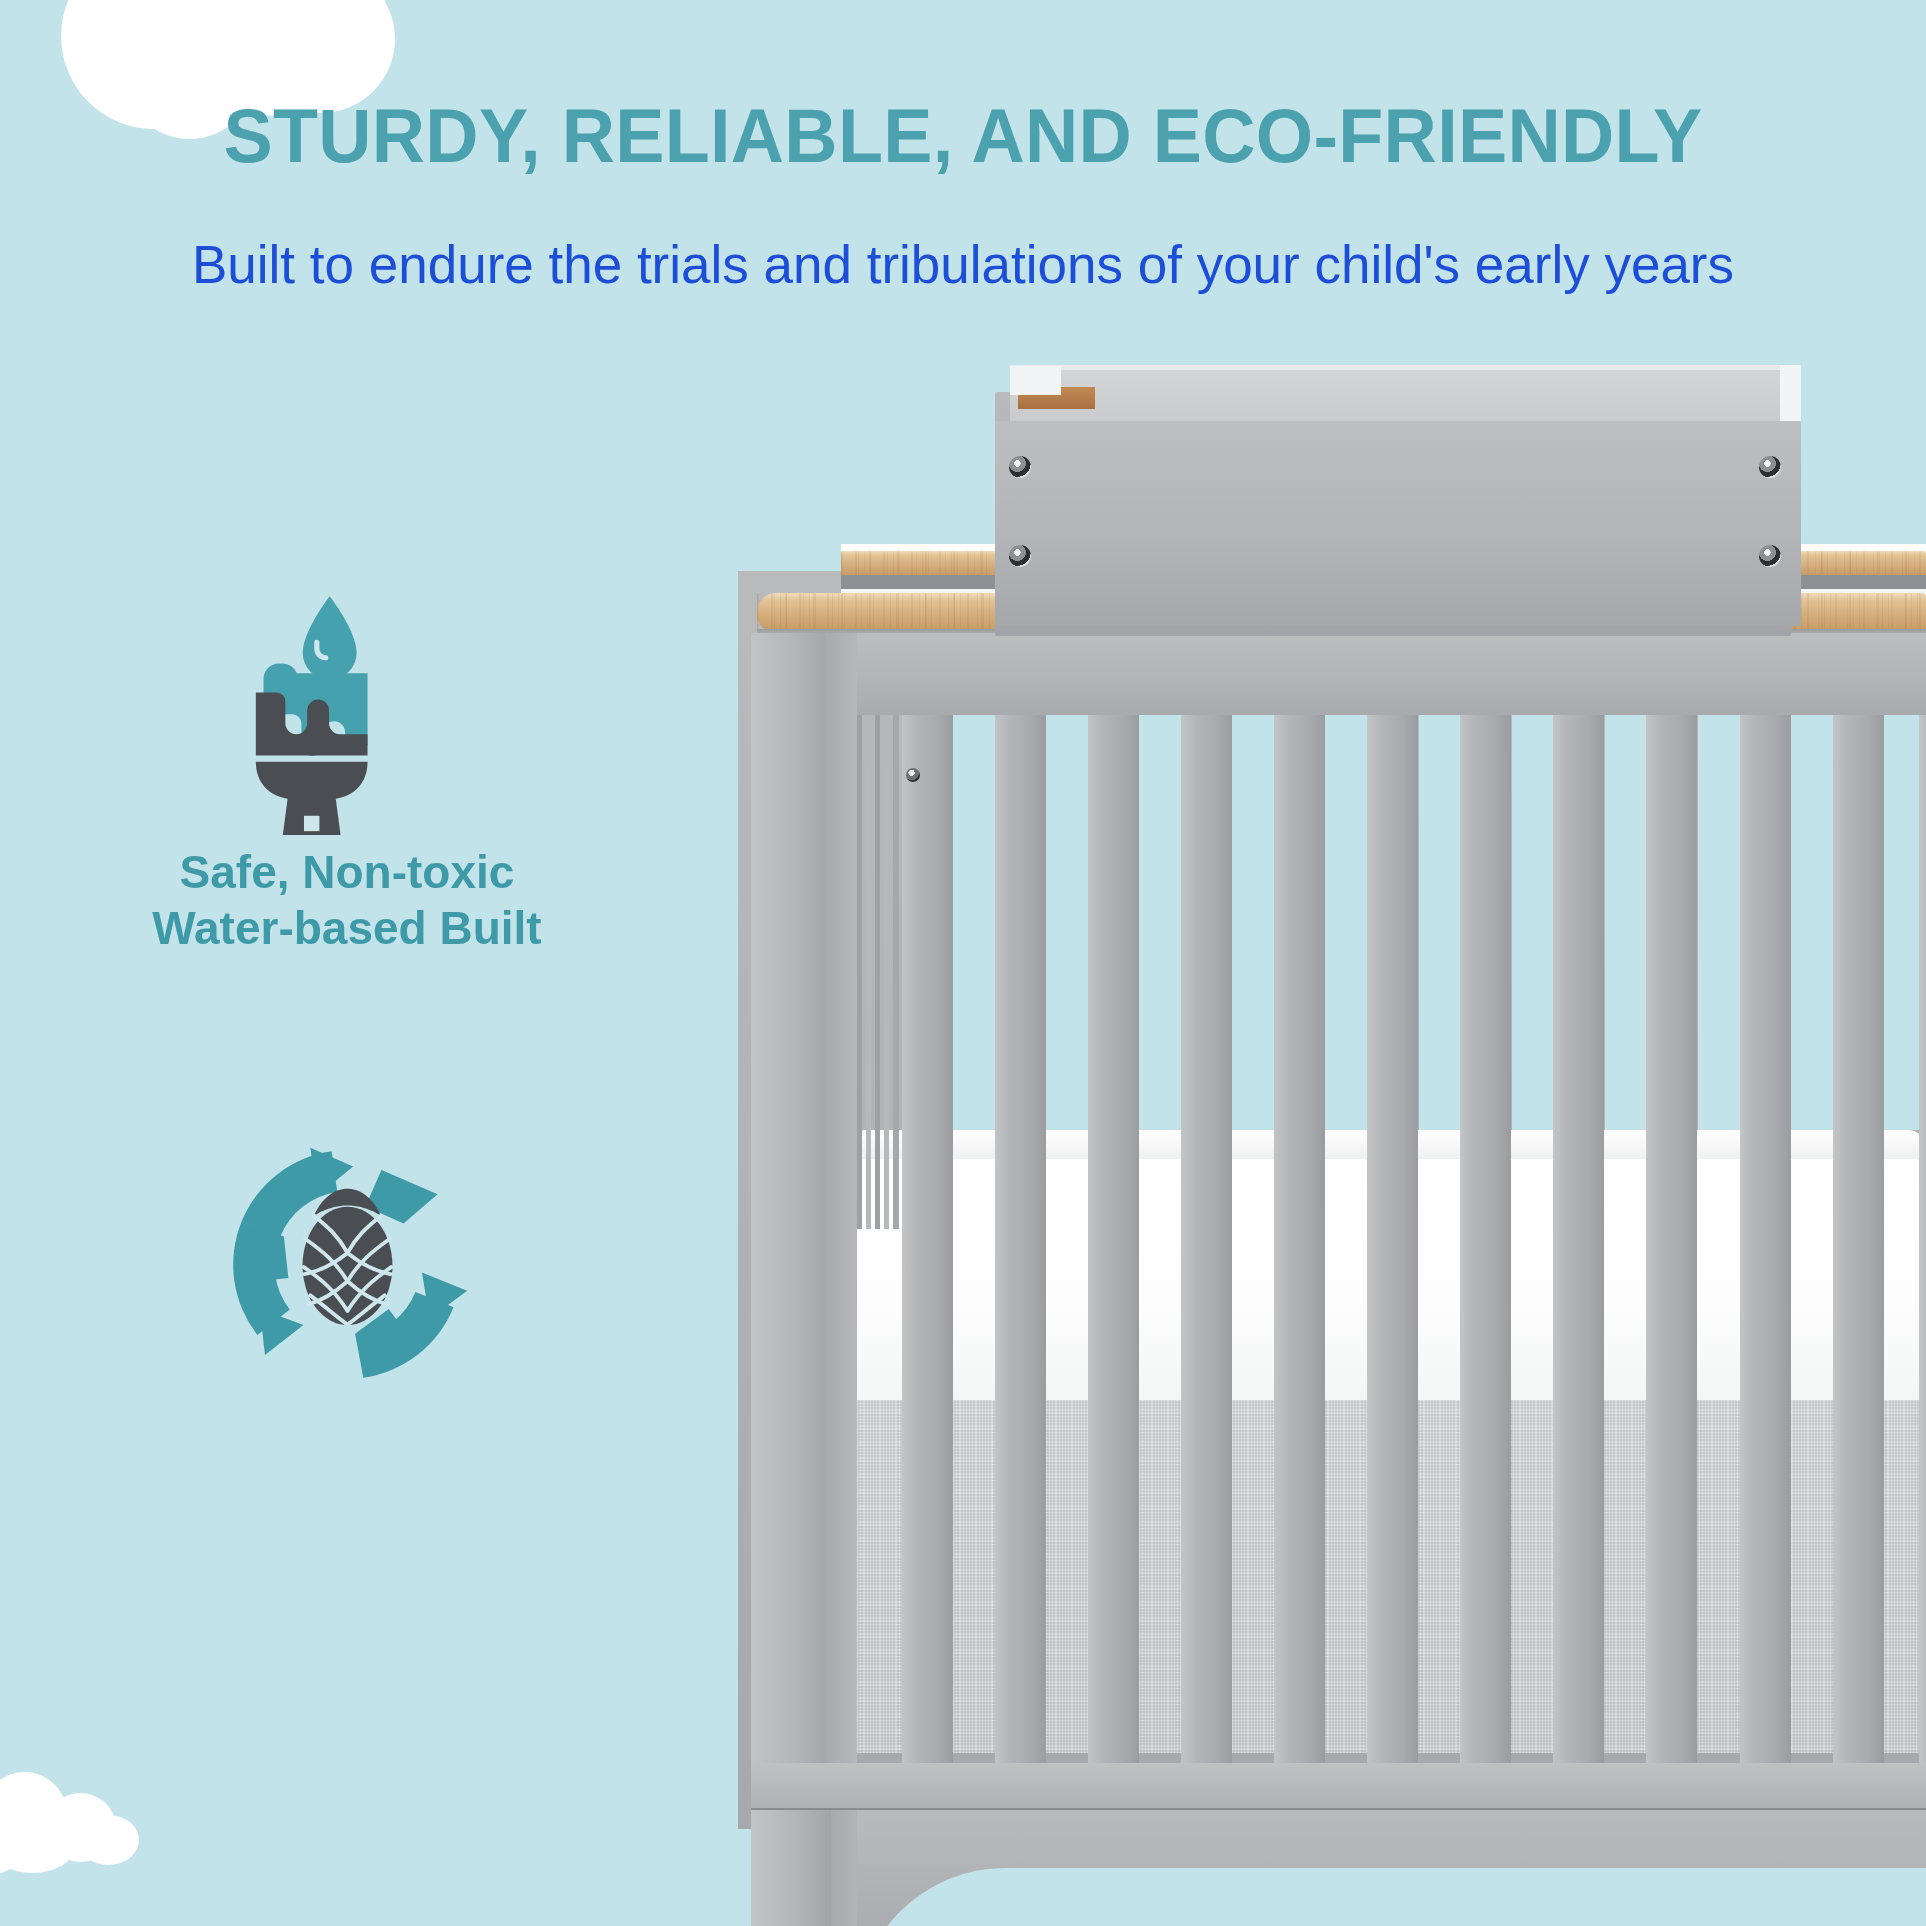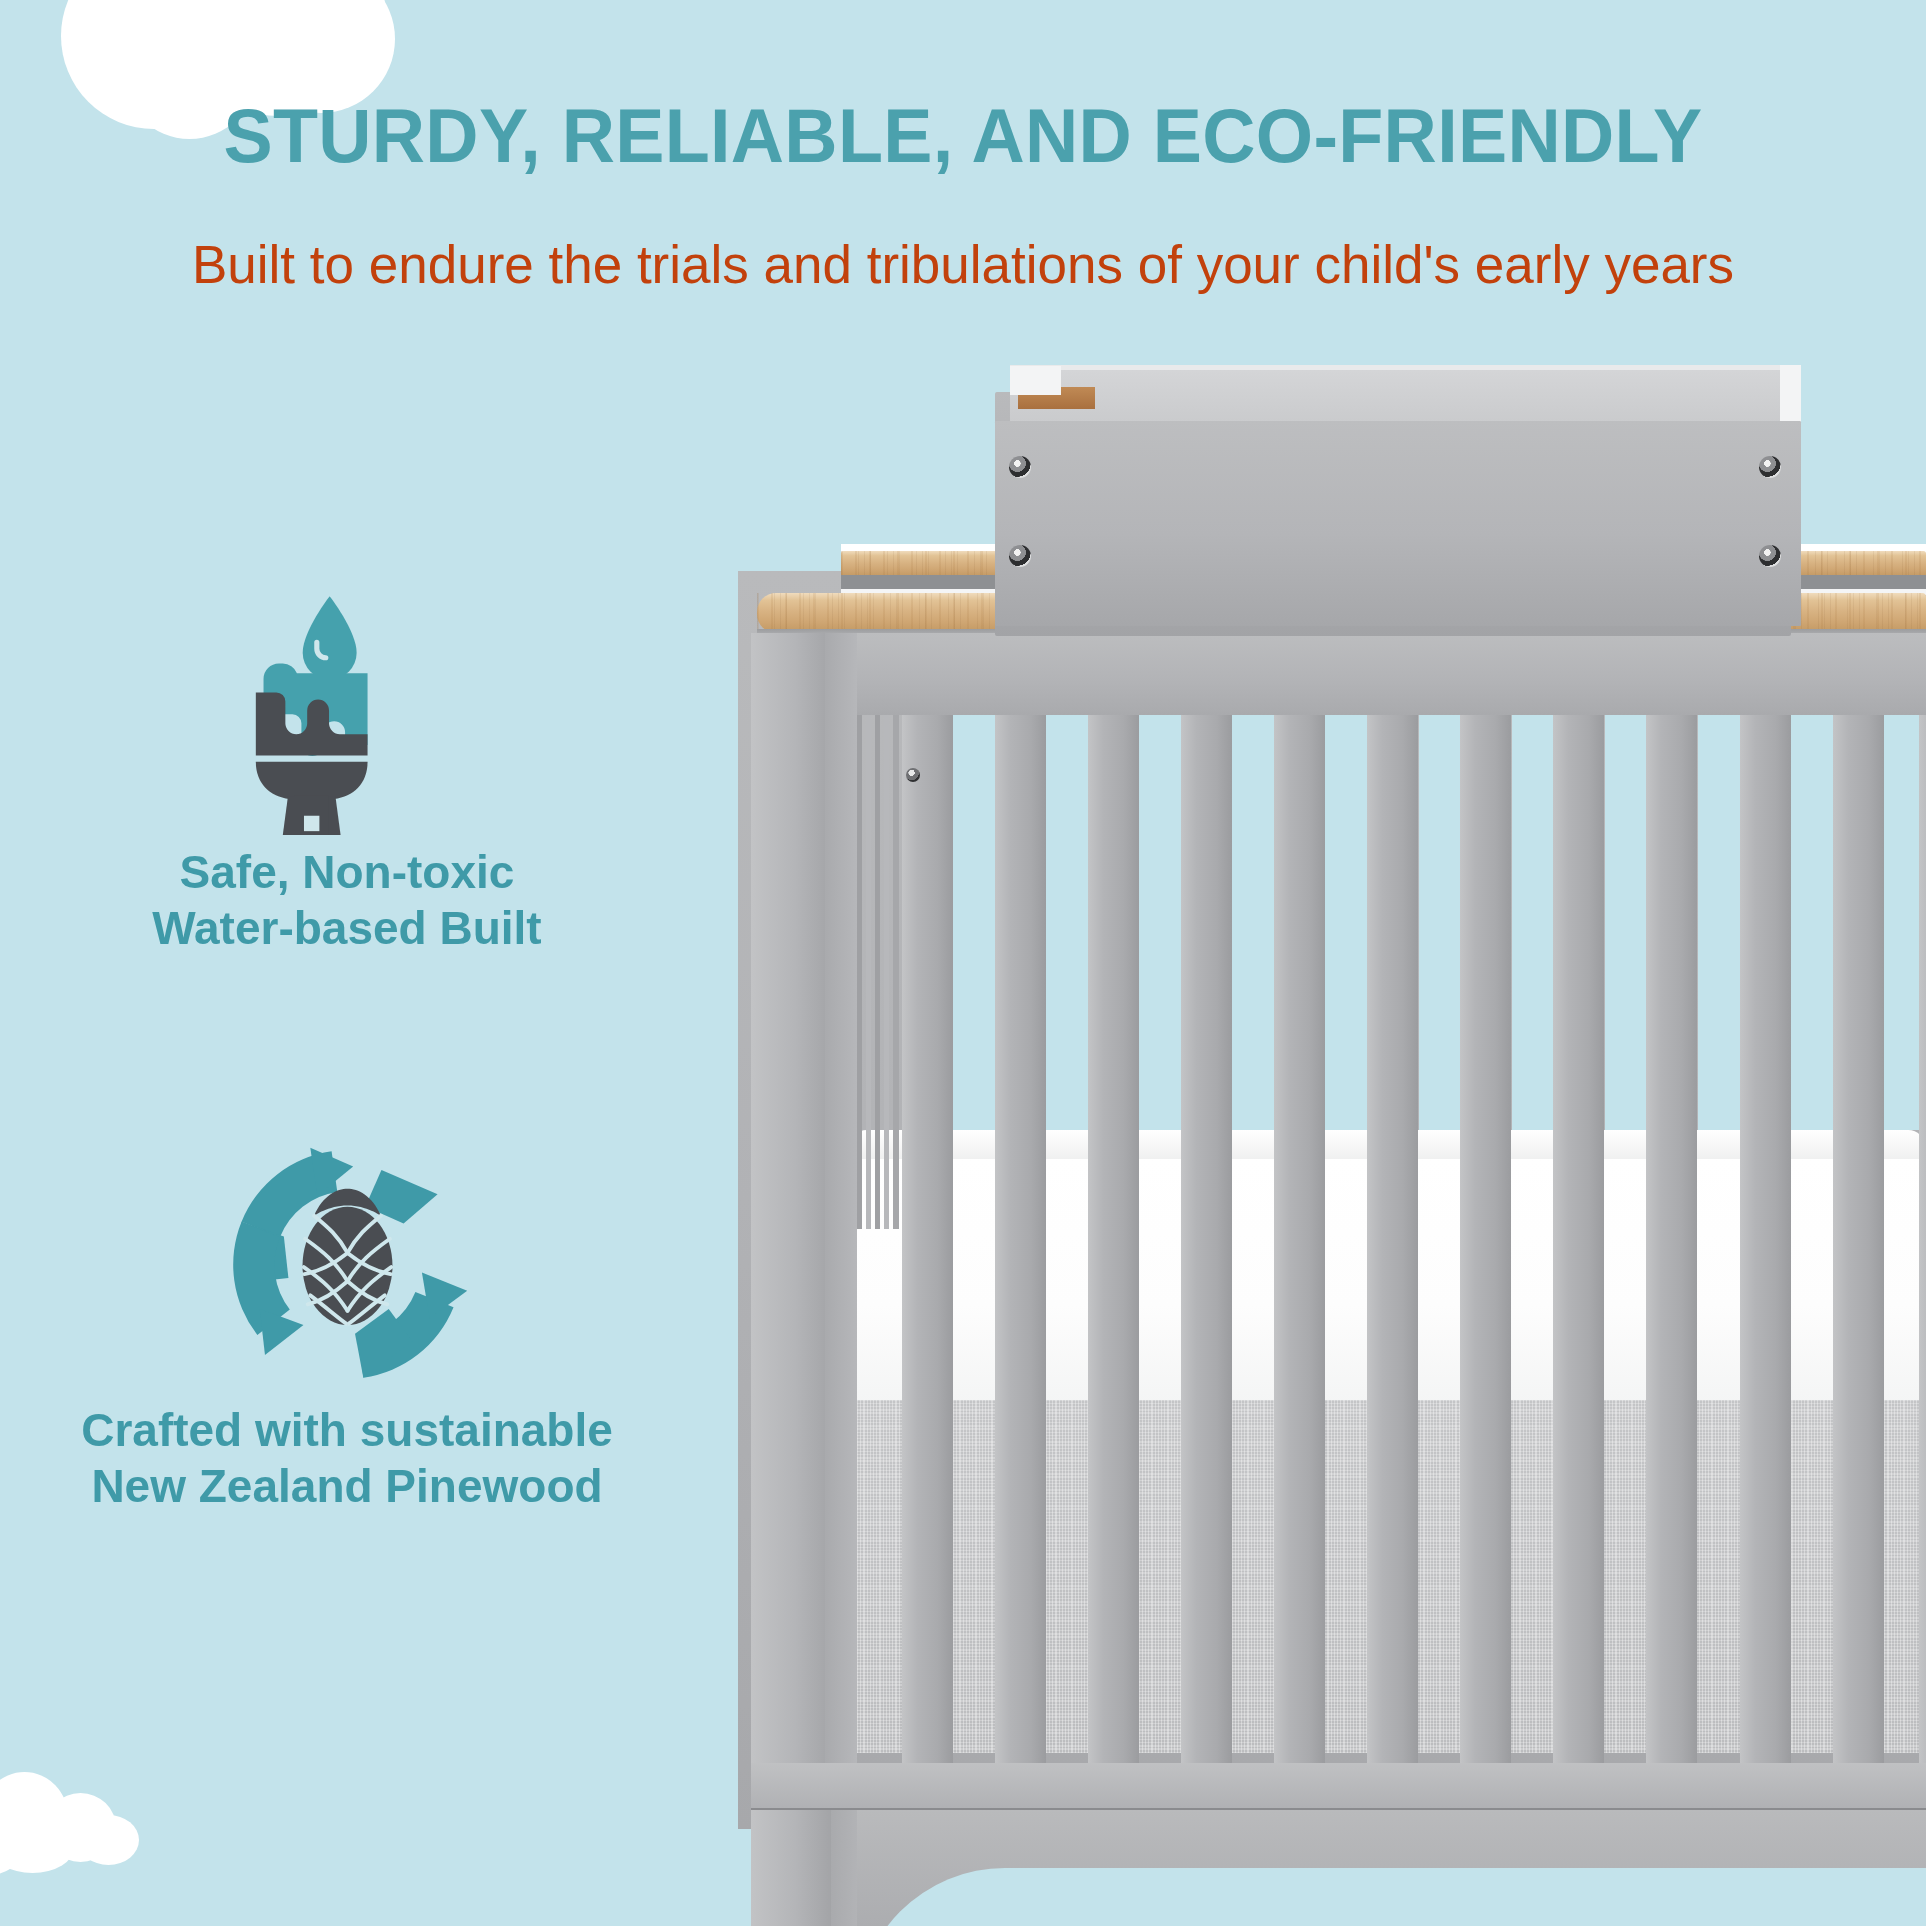--- a/index.html
+++ b/index.html
@@ -46,21 +46,21 @@
     color:#4ba1ad;
     transform: scaleX(0.97);
     white-space:nowrap;
   }
   #subheadline {
     position:absolute; left:0; right:0; top:238px;
     text-align:center;
     font-weight:400;
     font-size:53px;
     line-height:1.0;
-    color:#c2410c;
+    color:#1d4ed8;
     white-space:nowrap;
   }
 
   
   .feature { position:absolute; width:642px; left:26px; text-align:center; }
   #feature-paint { top:591px; }
   #feature-wood  { top:1136px; }
 
   .feature-icon { height:244px; display:flex; align-items:flex-start; justify-content:center; }
   #feature-wood .feature-icon { height:257px; }
@@ -186,22 +186,20 @@
             <path d="M142 248 C166 266 184 282 198 292"></path>
             <path d="M258 248 C234 266 216 282 202 292"></path>
             <path d="M200 182 C180 198 160 210 133 215"></path>
             <path d="M200 182 C220 198 240 210 267 215"></path>
             <path d="M200 226 C180 244 162 256 138 262"></path>
             <path d="M200 226 C220 244 238 256 262 262"></path>
           </g>
         </g>
       </svg>
     </div>
-    <div class="feature-label">Crafted with sustainable
-New Zealand Pinewood</div>
   </div>
 
   <div id="crib">
 
     <div class="gray" style="position:absolute; left:0; top:173px; width:1188px; height:1258px;"></div>
 
     <div style="position:absolute; left:103px; top:146px; width:1085px; height:9px; background:#ffffff;"></div>
     <div class="wood-rail" style="left:103px; top:153px; width:1085px; height:26px; border-radius:2.6px;"></div>
     <div style="position:absolute; left:103px; top:177px; width:1085px; height:15.4px; background:#8e9093;"></div>
     <div style="position:absolute; left:103px; top:191px; width:1085px; height:6.4px; background:#f4f5f6;"></div>

